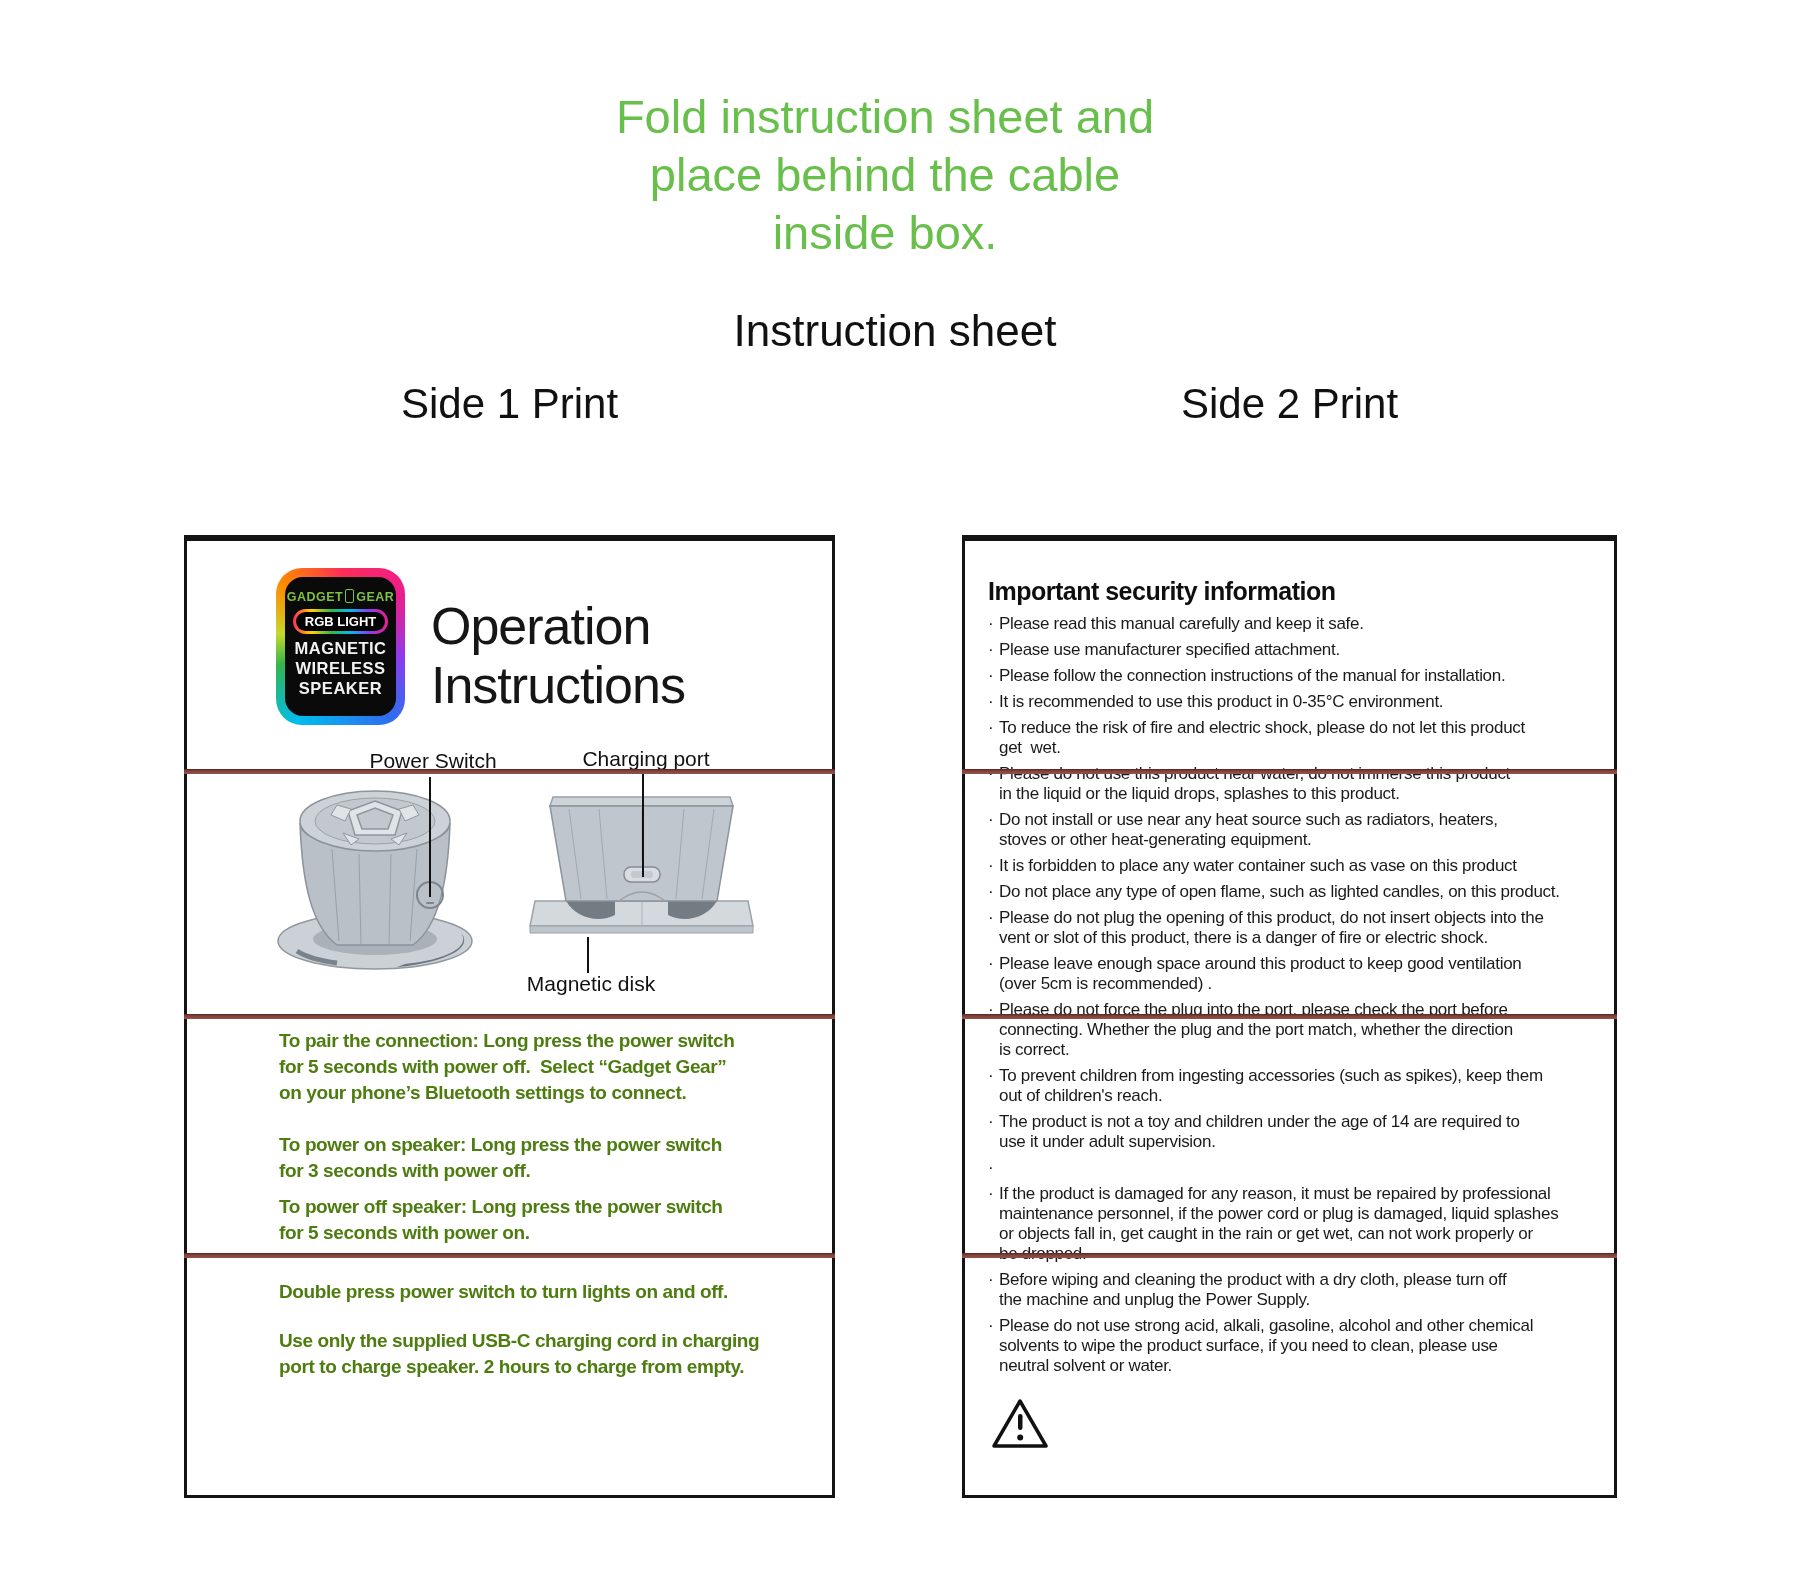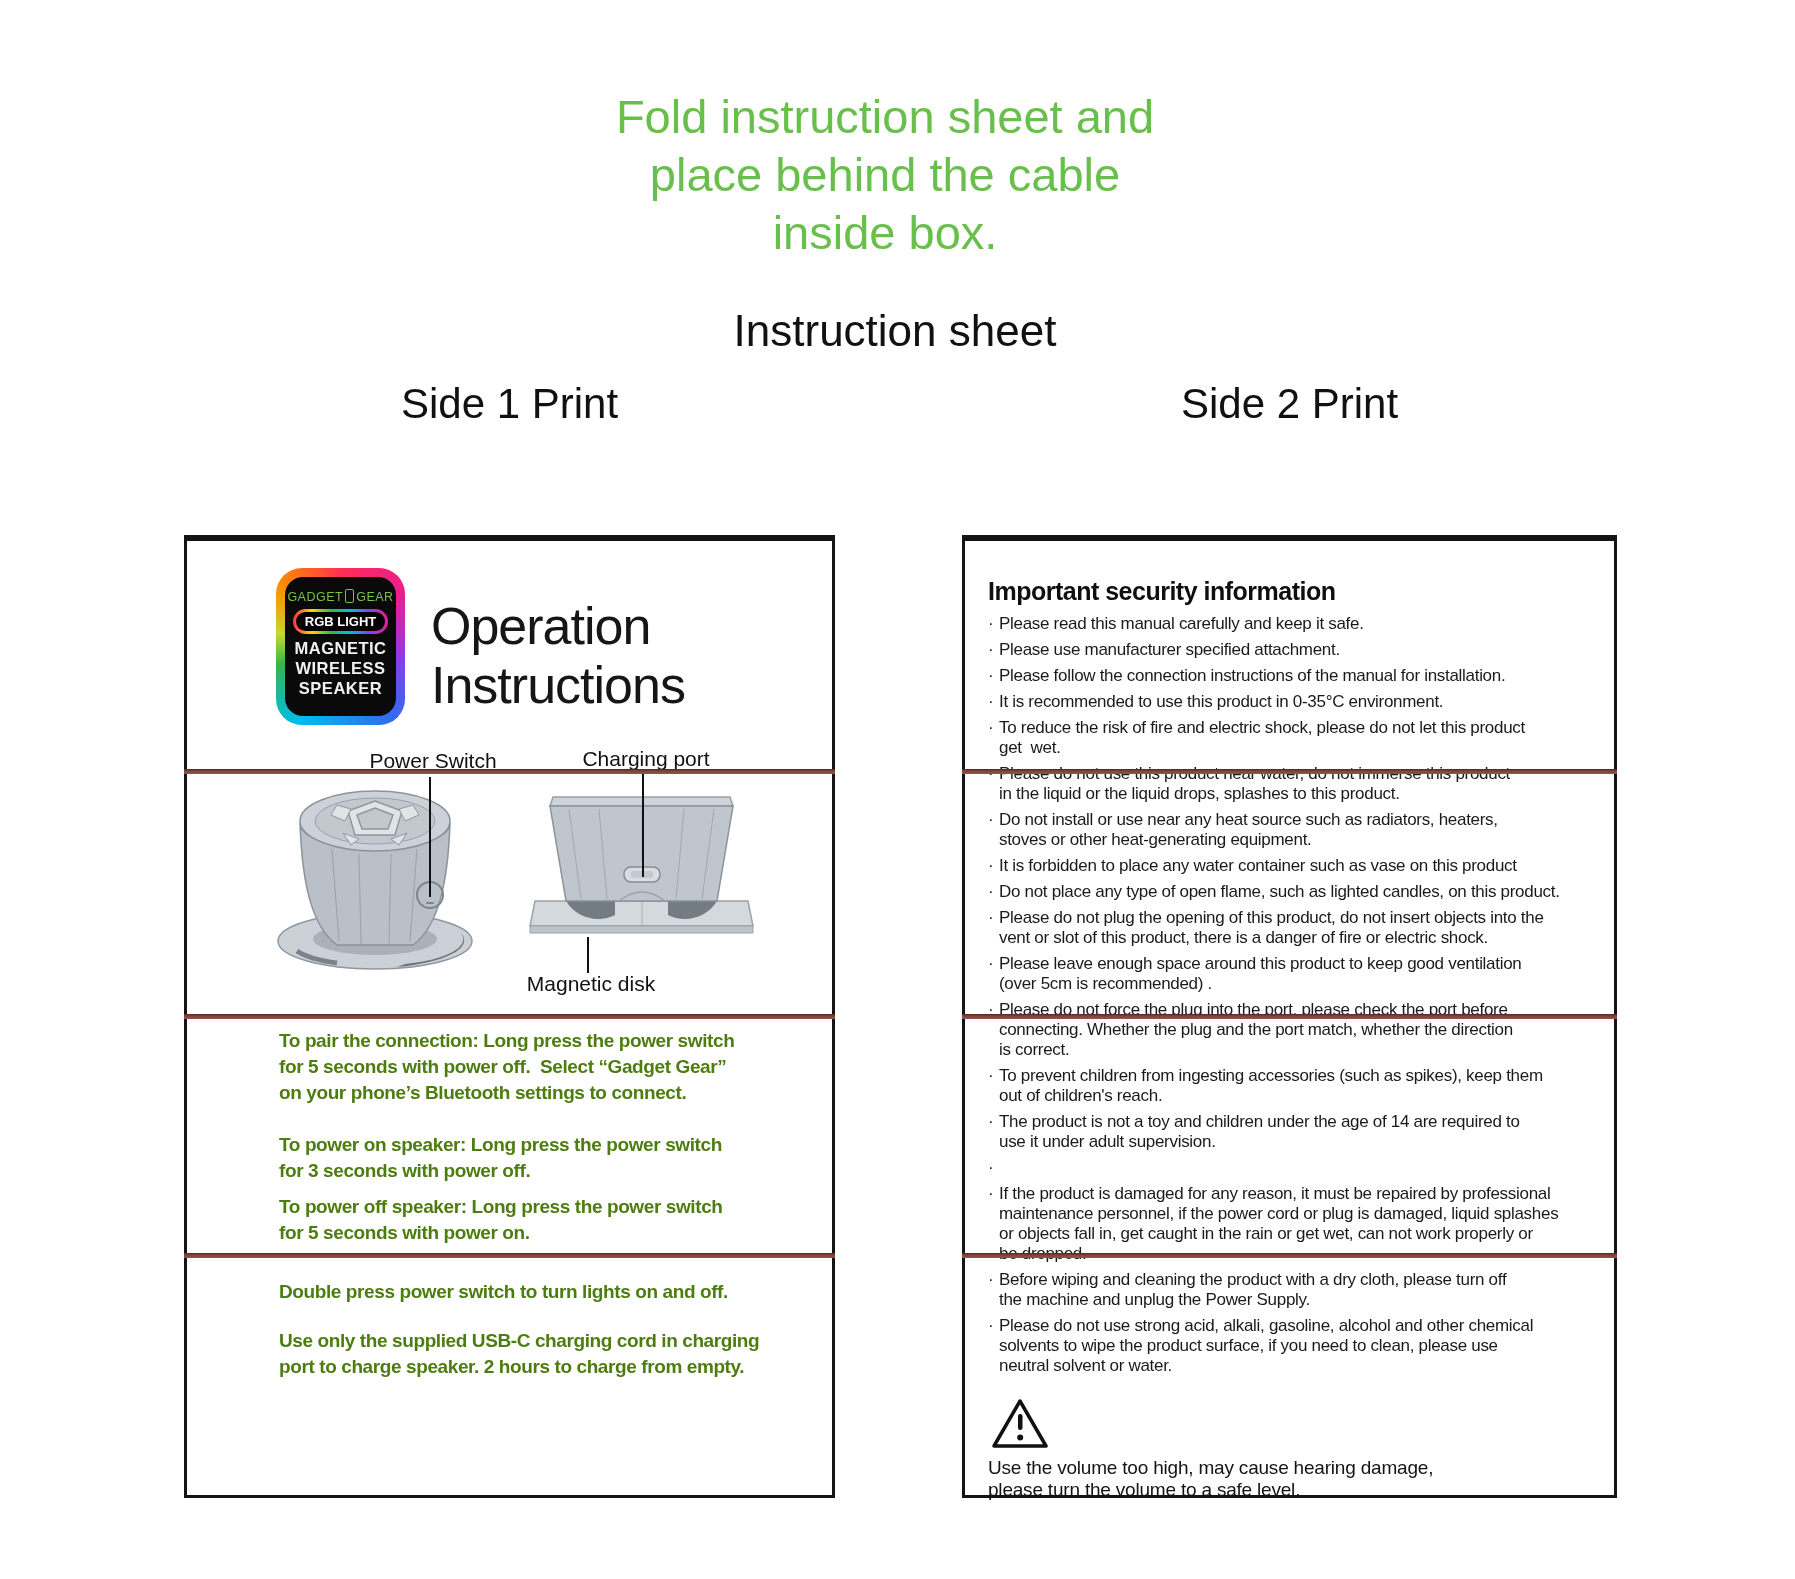--- a/index.html
+++ b/index.html
@@ -30,21 +30,21 @@
   .fl-2{top:1014px;}
   .fl-3{top:1253px;}
 
   
   .logo{position:absolute;left:89px;top:27px;width:129px;height:157px;border-radius:26px;
         background:conic-gradient(from 210deg,#00bdee,#35b54a 12%,#c5d92d 20%,#ff8a00 30%,
                    #ff2d55 42%,#ec1e8c 55%,#8a3cf0 70%,#2f6df0 82%,#00bdee 100%);
         padding:0;box-sizing:border-box;}
   .logo-inner{position:absolute;left:9px;top:9px;right:9px;bottom:9px;background:#0a0a0a;
               border-radius:18px;text-align:center;overflow:hidden;}
-  .brand-row{margin-top:12px;font-size:12.5px;font-weight:400;letter-spacing:.5px;color:#7dc242;white-space:nowrap;}
+  .brand-row{margin-top:12px;font-size:12.5px;font-weight:700;letter-spacing:.5px;color:#7dc242;white-space:nowrap;}
   .phone-ico{display:inline-block;width:7px;height:12px;border:1.5px solid #7dc242;border-radius:2px;
              margin:0 2px;vertical-align:-2px;}
   .rgb-pill{display:inline-block;margin-top:5px;padding:2px 9px;border-radius:999px;
             font-size:13px;font-weight:700;color:#fff;background:
             linear-gradient(#000,#000) padding-box,
             linear-gradient(90deg,#ff2d55,#ffd400,#35b54a,#00bdee,#8a3cf0,#ec1e8c) border-box;
             border:3px solid transparent;white-space:nowrap;}
   .logo-lines{margin-top:4px;}
   .logo-line{font-size:16.5px;font-weight:600;color:#f2f2f2;line-height:20px;letter-spacing:.5px;}
 
@@ -261,22 +261,20 @@
 solvents to wipe the product surface, if you need to clean, please use
 neutral solvent or water.</span>
           </div>
         </div>
     </div>
     <svg class="warn-tri" width="62" height="56" viewBox="0 0 62 56">
       <path d="M31 5 L57 50 L5 50 Z" fill="none" stroke="#111" stroke-width="3.5" stroke-linejoin="round"></path>
       <rect x="29" y="18" width="4.5" height="16" rx="2.2" fill="#111"></rect>
       <circle cx="31.2" cy="41.5" r="3" fill="#111"></circle>
     </svg>
-    <div class="warn-note">Use the volume too high, may cause hearing damage,
-please turn the volume to a safe level.</div>
   </div>
 
   <div class="fold-line fl-l fl-1"></div>
   <div class="fold-line fl-r fl-1"></div>
   <div class="fold-line fl-l fl-2"></div>
   <div class="fold-line fl-r fl-2"></div>
   <div class="fold-line fl-l fl-3"></div>
   <div class="fold-line fl-r fl-3"></div>
 
 </div>

